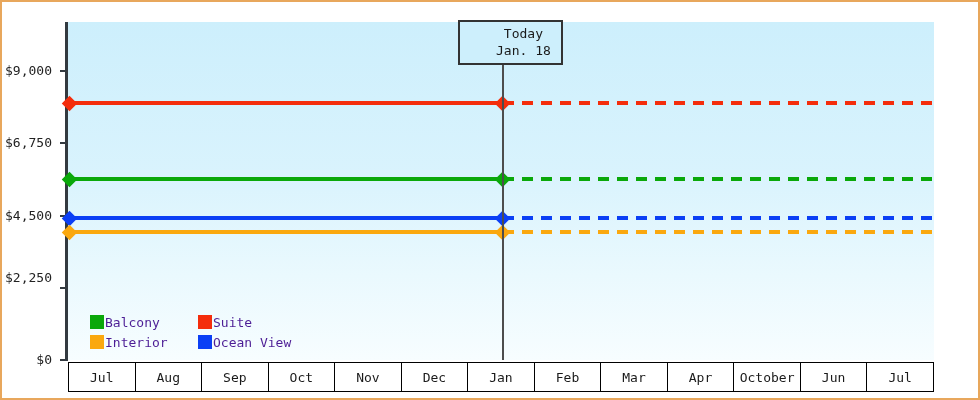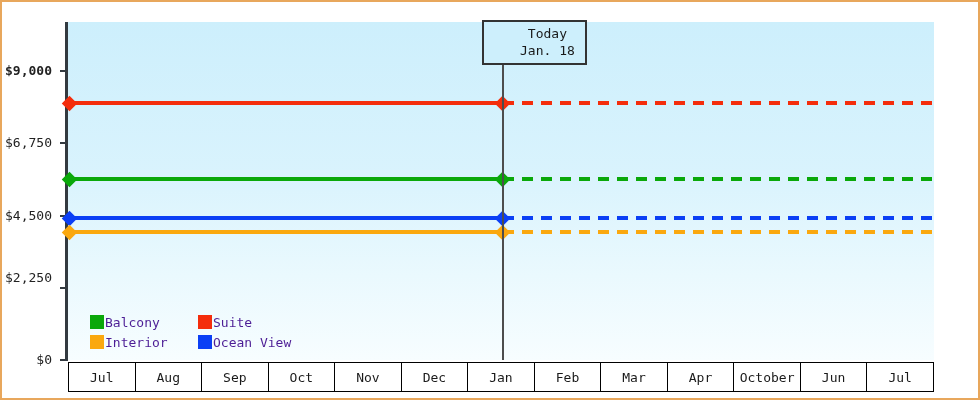--- a/index.html
+++ b/index.html
@@ -145,21 +145,21 @@
 </head>
 <body>
 
 <div id="app">
 
   <div id="plot-area"></div>
 
   <div id="y-axis-line"></div>
 
   <div class="y-tick" style="top:68px;"></div>
-  <div class="y-label" style="top:62px;font-weight:bold;">$9,000</div>
+  <div class="y-label" style="top:62px;">$9,000</div>
 
   <div class="y-tick" style="top:140px;"></div>
   <div class="y-label" style="top:134px;margin-left:38px;">$6,750</div>
 
   <div class="y-tick" style="top:213px;"></div>
   <div class="y-label" style="top:207px;">$4,500</div>
 
   <div class="y-tick" style="top:285px;"></div>
   <div class="y-label" style="top:269px;">$2,250</div>
 
@@ -188,21 +188,21 @@
   <div class="series-marker" style="left:495px; top:211px; background:#0b3ff5;"></div>
 
   <div class="series-solid" style="left:67px; top:228px; width:434px; background:#faa80f;"></div>
   <div class="series-dashed" style="left:501px; top:228px; width:431px;
               background-image: linear-gradient(to right, #faa80f 0 11px, transparent 11px 19px);
               background-size: 19px 4px; background-repeat: repeat-x;"></div>
   <div class="series-marker" style="left:62px; top:225px; background:#faa80f;"></div>
   <div class="series-marker" style="left:495px; top:225px; background:#faa80f;"></div>
 
   <div id="today-line" style="left:500px; top:60px; height:298px;"></div>
-  <div id="today-box" style="left:480px; top:18px;padding-left:36px;">
+  <div id="today-box" style="left:456px; top:18px;padding-left:36px;">
     <div>Today</div>
     <div>Jan. 18</div>
   </div>
 
   <div id="legend">
     <div class="legend-item">
       <span class="legend-swatch" style="background:#0aa80a;"></span>
       <span class="legend-text">Balcony</span>
     </div>
     <div class="legend-item">

